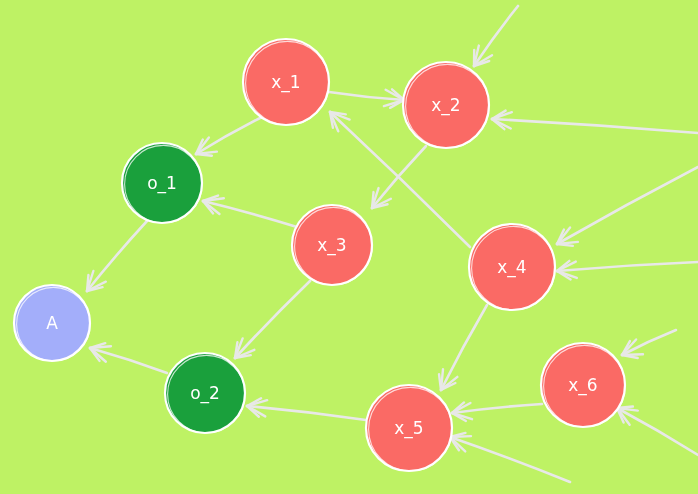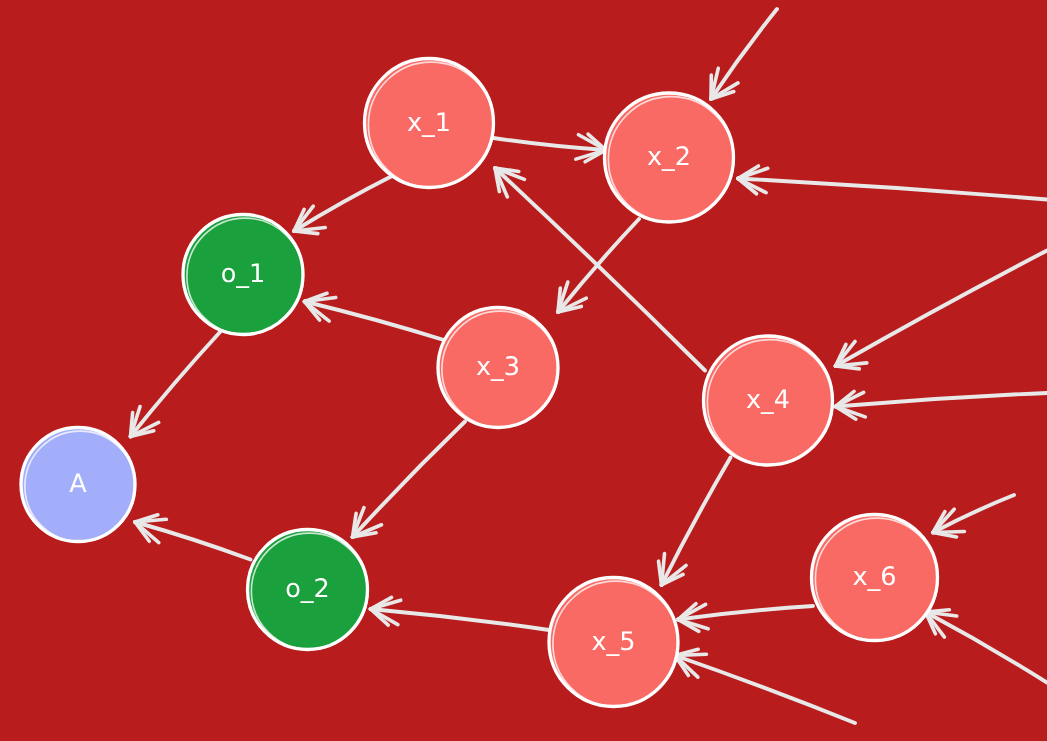--- a/index.html
+++ b/index.html
@@ -10,21 +10,21 @@
   body {
     width: 698px;
     height: 494px;
     overflow: hidden;
     font-family: "DejaVu Sans", sans-serif;
   }
   #graph-canvas {
     position: relative;
     width: 698px;
     height: 494px;
-    background: #b91c1c;
+    background: #bef264;
   }
   svg.graph-svg {
     position: absolute;
     left: 0;
     top: 0;
     width: 698px;
     height: 494px;
     display: block;
   }
   .node-circle {

